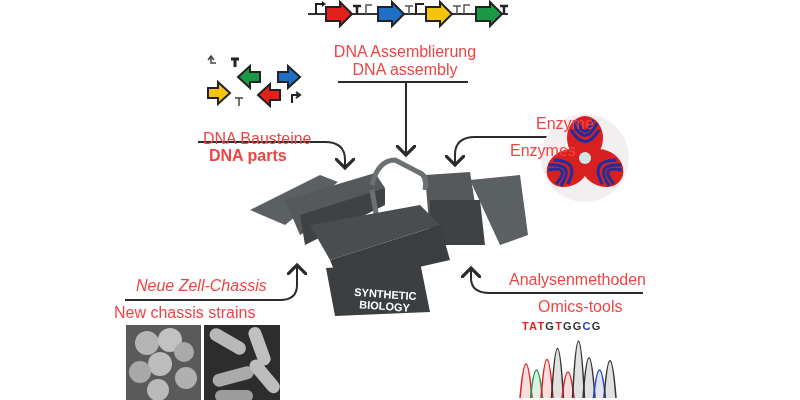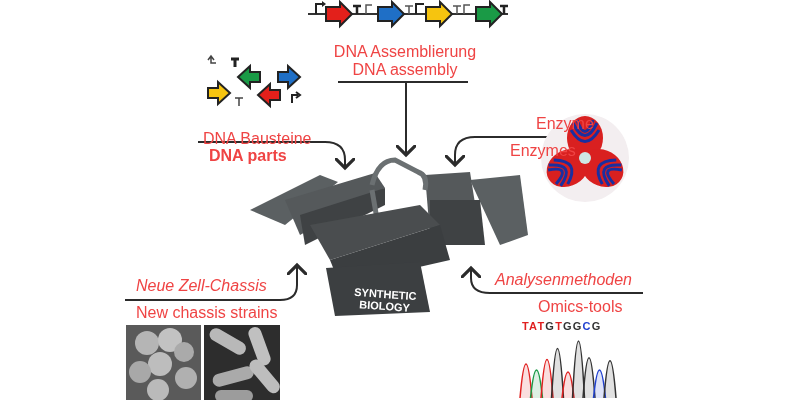--- a/index.html
+++ b/index.html
@@ -143,23 +143,23 @@
 <div class="lbl center" style="left:330px;top:43px;width:150px;">DNA Assemblierung</div>
 <div class="lbl center" style="left:330px;top:61px;width:150px;">DNA assembly</div>
 
 <div class="lbl" style="left:203px;top:130px;">DNA Bausteine</div>
 <div class="lbl" style="left:209px;top:147px;font-weight:bold;">DNA parts</div>
 
 <div class="lbl" style="left:488px;top:115px;margin-left:48px;">Enzyme</div>
 <div class="lbl" style="left:482px;top:142px;margin-left:28px;">Enzymes</div>
 
 <div class="lbl" style="left:136px;top:277px;font-style:italic;">Neue Zell-Chassis</div>
-<div class="lbl" style="left:136px;top:304px;">New chassis strains</div>
+<div class="lbl" style="left:114px;top:304px;">New chassis strains</div>
 
-<div class="lbl" style="left:495px;top:271px;font-style:italic;">Analysenmethoden</div>
+<div class="lbl" style="left:509px;top:271px;">Analysenmethoden</div>
 <div class="lbl" style="left:522px;top:298px;margin-left:16px;">Omics-tools</div>
 
 <div style="position:absolute;left:340px;top:288px;width:90px;text-align:center;color:#fff;font-weight:bold;font-size:11px;line-height:12px;transform:rotate(4deg);">
   <div>SYNTHETIC</div>
   <div>BIOLOGY</div>
 </div>
 
 <div id="seq" style="position:absolute;left:522px;top:320px;font-size:11px;font-weight:bold;letter-spacing:1.2px;"><span style="color: rgb(224, 32, 32);">T</span><span style="color: rgb(224, 32, 32);">A</span><span style="color: rgb(224, 32, 32);">T</span><span style="color: rgb(51, 51, 51);">G</span><span style="color: rgb(224, 32, 32);">T</span><span style="color: rgb(51, 51, 51);">G</span><span style="color: rgb(51, 51, 51);">G</span><span style="color: rgb(32, 64, 208);">C</span><span style="color: rgb(51, 51, 51);">G</span></div>
 
 </body></html>

